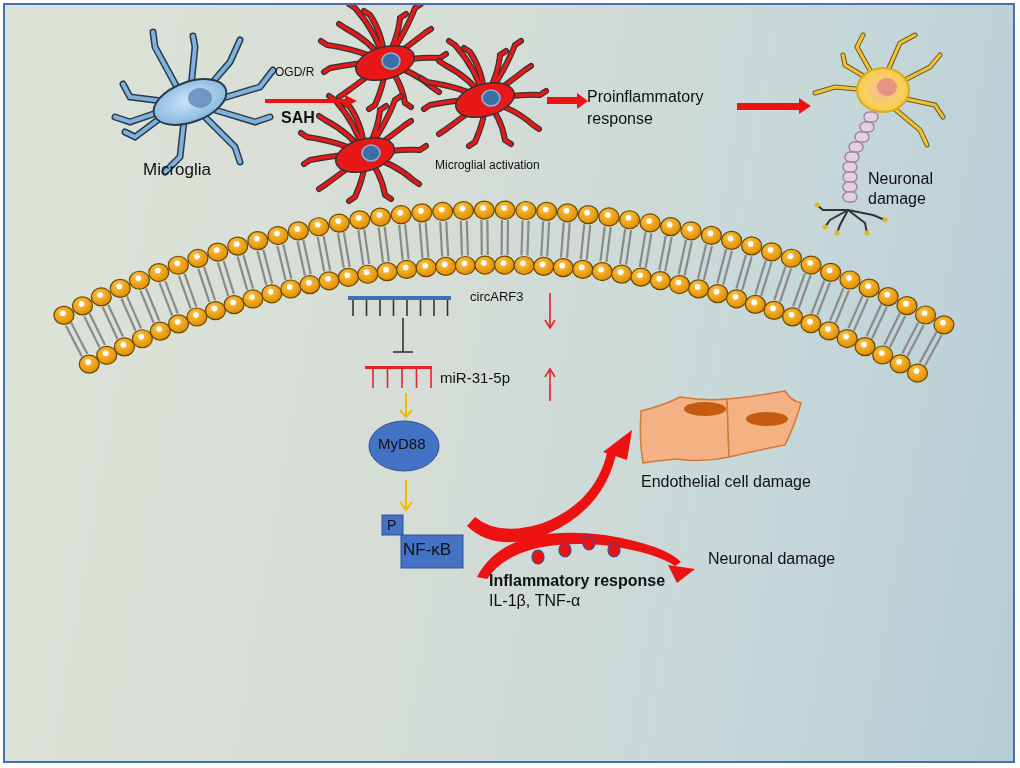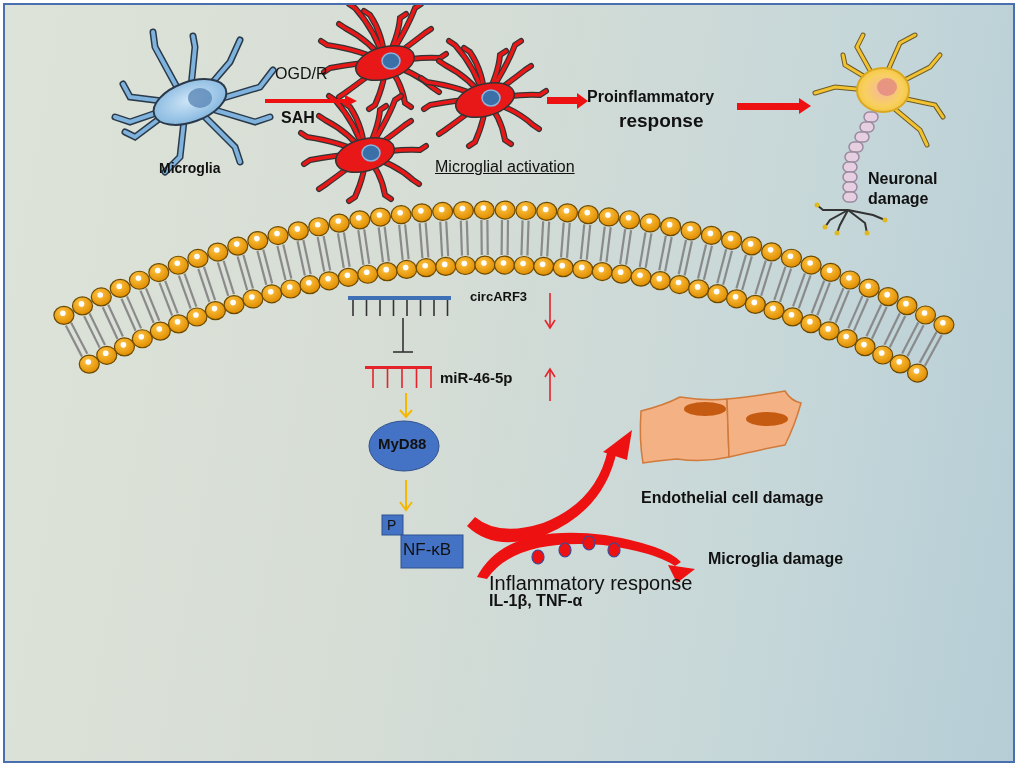--- a/index.html
+++ b/index.html
@@ -1,21 +1,21 @@
 <!DOCTYPE html>
 <html><head>
 <meta charset="utf-8">
 <style>
   html,body{margin:0;padding:0;}
   body{width:1020px;height:768px;overflow:hidden;background:#fff;font-family:"Liberation Sans",sans-serif;}
   #frame{position:absolute;left:3px;top:3px;width:1012px;height:760px;border:2px solid #4a6fae;
     background:linear-gradient(100deg,#dde3d8 0%,#d6ddd5 40%,#c6d7d9 75%,#b5cdd6 100%);box-sizing:border-box;}
   svg{position:absolute;left:0;top:0;}
   .lbl{position:absolute;color:#111;white-space:nowrap;}
-  .b{font-weight:bold;}
+  .b{font-weight:normal;}
 </style>
 </head>
 <body>
 
 <div id="frame">
 
 <svg id="art" width="1012" height="760" viewBox="0 0 1012 760">
   <defs>
     <radialGradient id="headGrad" cx="40%" cy="35%" r="65%">
       <stop offset="0%" stop-color="#ffc445"></stop>
@@ -648,33 +648,33 @@
       </g>
 
   <g>
     <path d="M636,406 Q660,400 675,392 Q700,396 722,394 L724,452 Q698,458 672,454 Q650,456 638,458 Q634,435 636,406 Z" fill="#f4b183" stroke="#d07a3c" stroke-width="1.5"></path>
     <path d="M722,394 Q745,392 780,386 Q786,396 796,398 Q790,420 780,440 Q758,444 724,452 Z" fill="#f4b183" stroke="#d07a3c" stroke-width="1.5"></path>
     <ellipse cx="700" cy="404" rx="21" ry="7" fill="#c55a11"></ellipse>
     <ellipse cx="762" cy="414" rx="21" ry="7" fill="#c55a11"></ellipse>
   </g>
 </svg>
 
-<div class="lbl b" style="left:154px;top:155px;font-size:14px;">Microglia</div>
-<div class="lbl" style="left:270px;top:60px;font-size:16px;">OGD/R</div>
+<div class="lbl b" style="left:138px;top:155px;font-size:17px;">Microglia</div>
+<div class="lbl" style="left:270px;top:60px;font-size:12px;">OGD/R</div>
 <div class="lbl" style="left:276px;top:104px;font-size:16px;font-weight:bold;">SAH</div>
-<div class="lbl" style="left:430px;top:153px;font-size:16px;text-decoration:underline;">Microglial activation</div>
+<div class="lbl" style="left:430px;top:153px;font-size:12px;">Microglial activation</div>
 <div class="lbl b" style="left:582px;top:83px;font-size:16px;">Proinflammatory</div>
-<div class="lbl b" style="left:582px;top:105px;font-size:19px;margin-left:32px;">response</div>
+<div class="lbl b" style="left:582px;top:105px;font-size:16px;">response</div>
 <div class="lbl b" style="left:863px;top:165px;font-size:16px;">Neuronal</div>
 <div class="lbl b" style="left:863px;top:185px;font-size:16px;">damage</div>
 
 <div class="lbl b" style="left:465px;top:284px;font-size:13px;">circARF3</div>
-<div class="lbl b" style="left:435px;top:364px;font-size:15px;">miR-46-5p</div>
+<div class="lbl b" style="left:435px;top:364px;font-size:15px;">miR-31-5p</div>
 <div class="lbl b" style="left:373px;top:430px;font-size:15px;">MyD88</div>
 <div class="lbl" style="left:382px;top:512px;font-size:14px;">P</div>
 <div class="lbl" style="left:398px;top:535px;font-size:17px;">NF-κB</div>
 
-<div class="lbl b" style="left:636px;top:468px;font-size:16px;margin-top:16px;">Endothelial cell damage</div>
-<div class="lbl b" style="left:703px;top:545px;font-size:16px;">Microglia damage</div>
-<div class="lbl" style="left:484px;top:567px;font-size:20px;">Inflammatory response</div>
-<div class="lbl" style="left:484px;top:587px;font-size:16px;font-weight:bold;">IL-1β, TNF-α</div>
+<div class="lbl b" style="left:636px;top:468px;font-size:16px;">Endothelial cell damage</div>
+<div class="lbl b" style="left:703px;top:545px;font-size:16px;">Neuronal damage</div>
+<div class="lbl" style="left:484px;top:567px;font-size:16px;font-weight:bold;">Inflammatory response</div>
+<div class="lbl" style="left:484px;top:587px;font-size:16px;">IL-1β, TNF-α</div>
 
 </div>
 
 </body></html>

